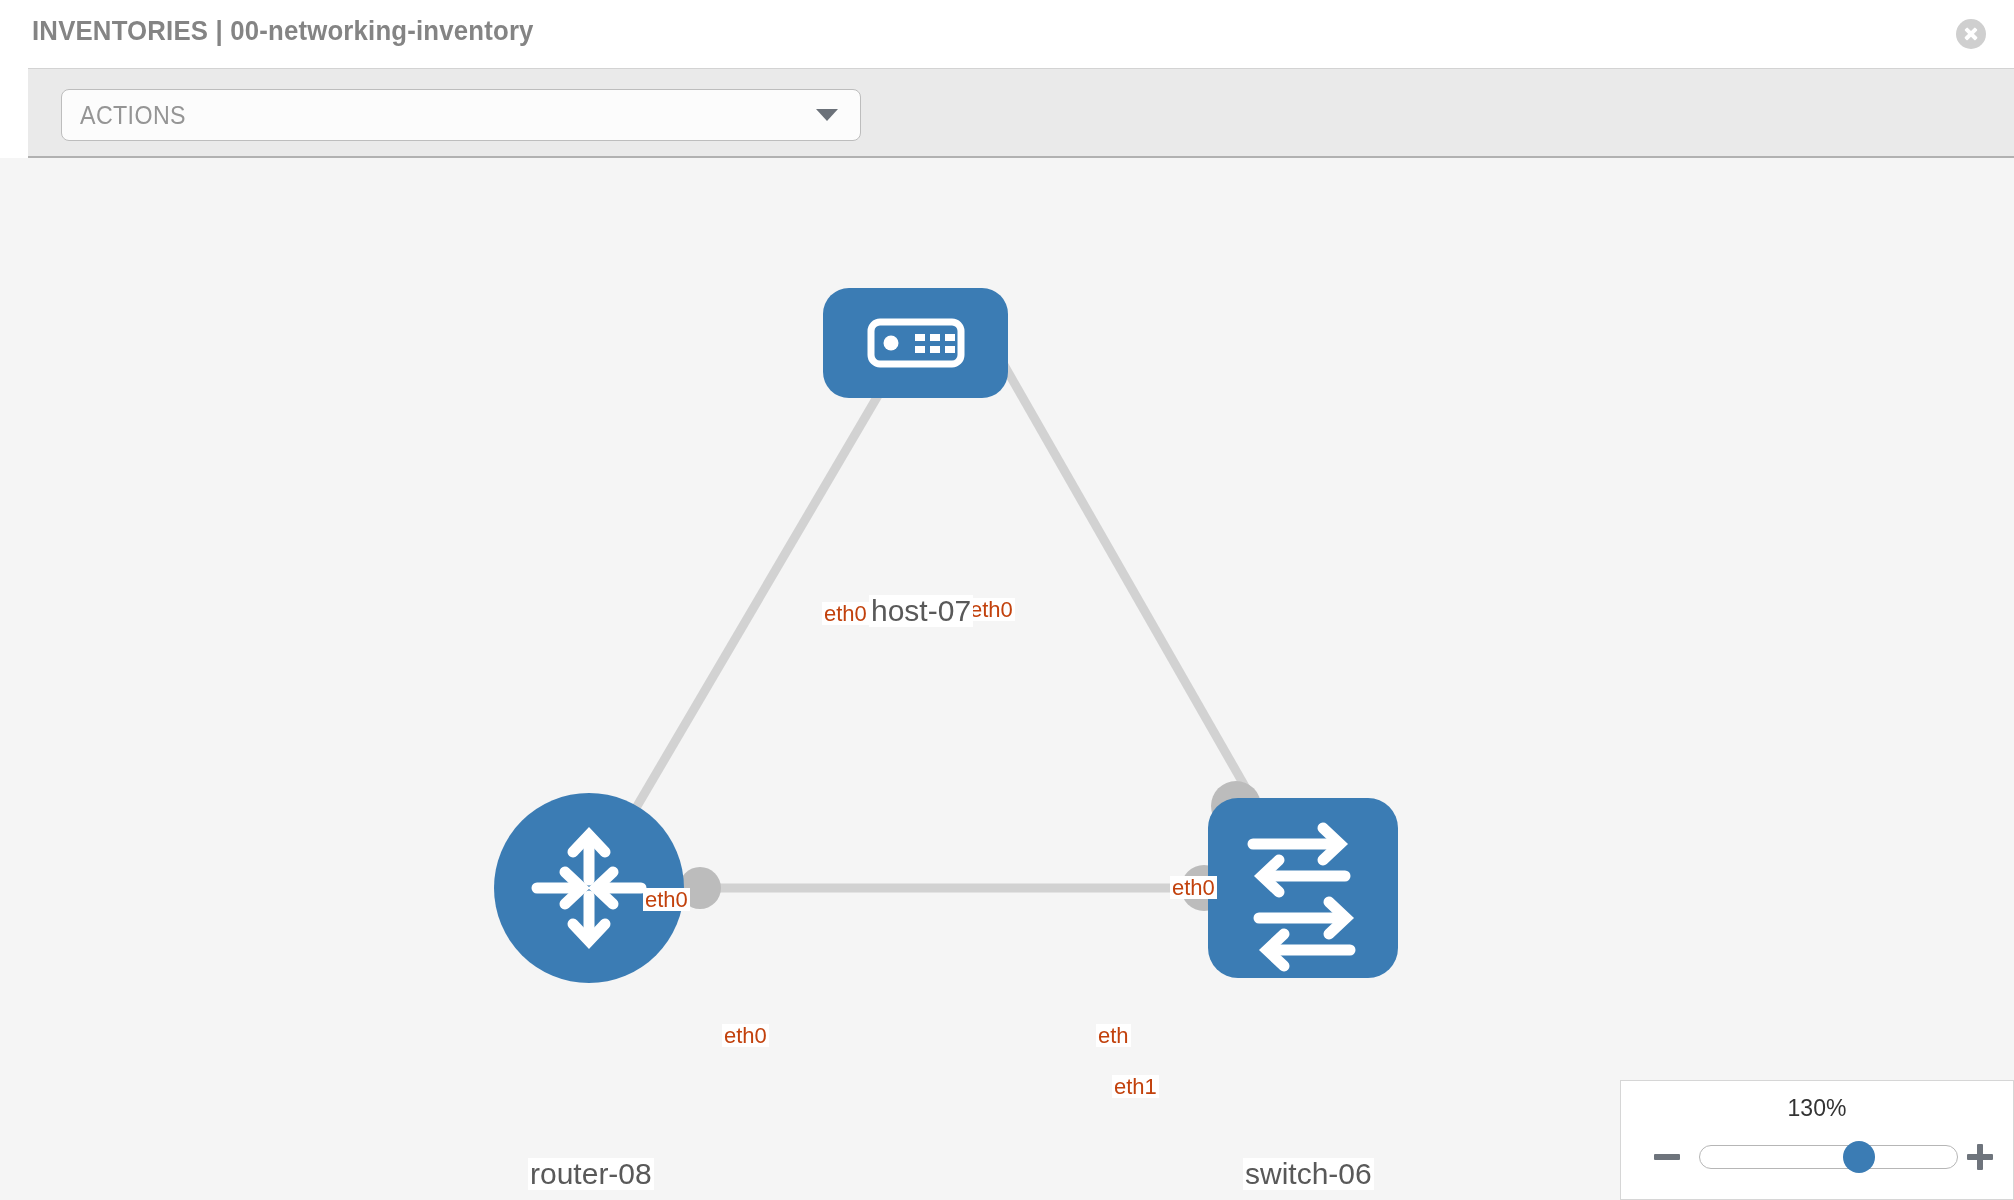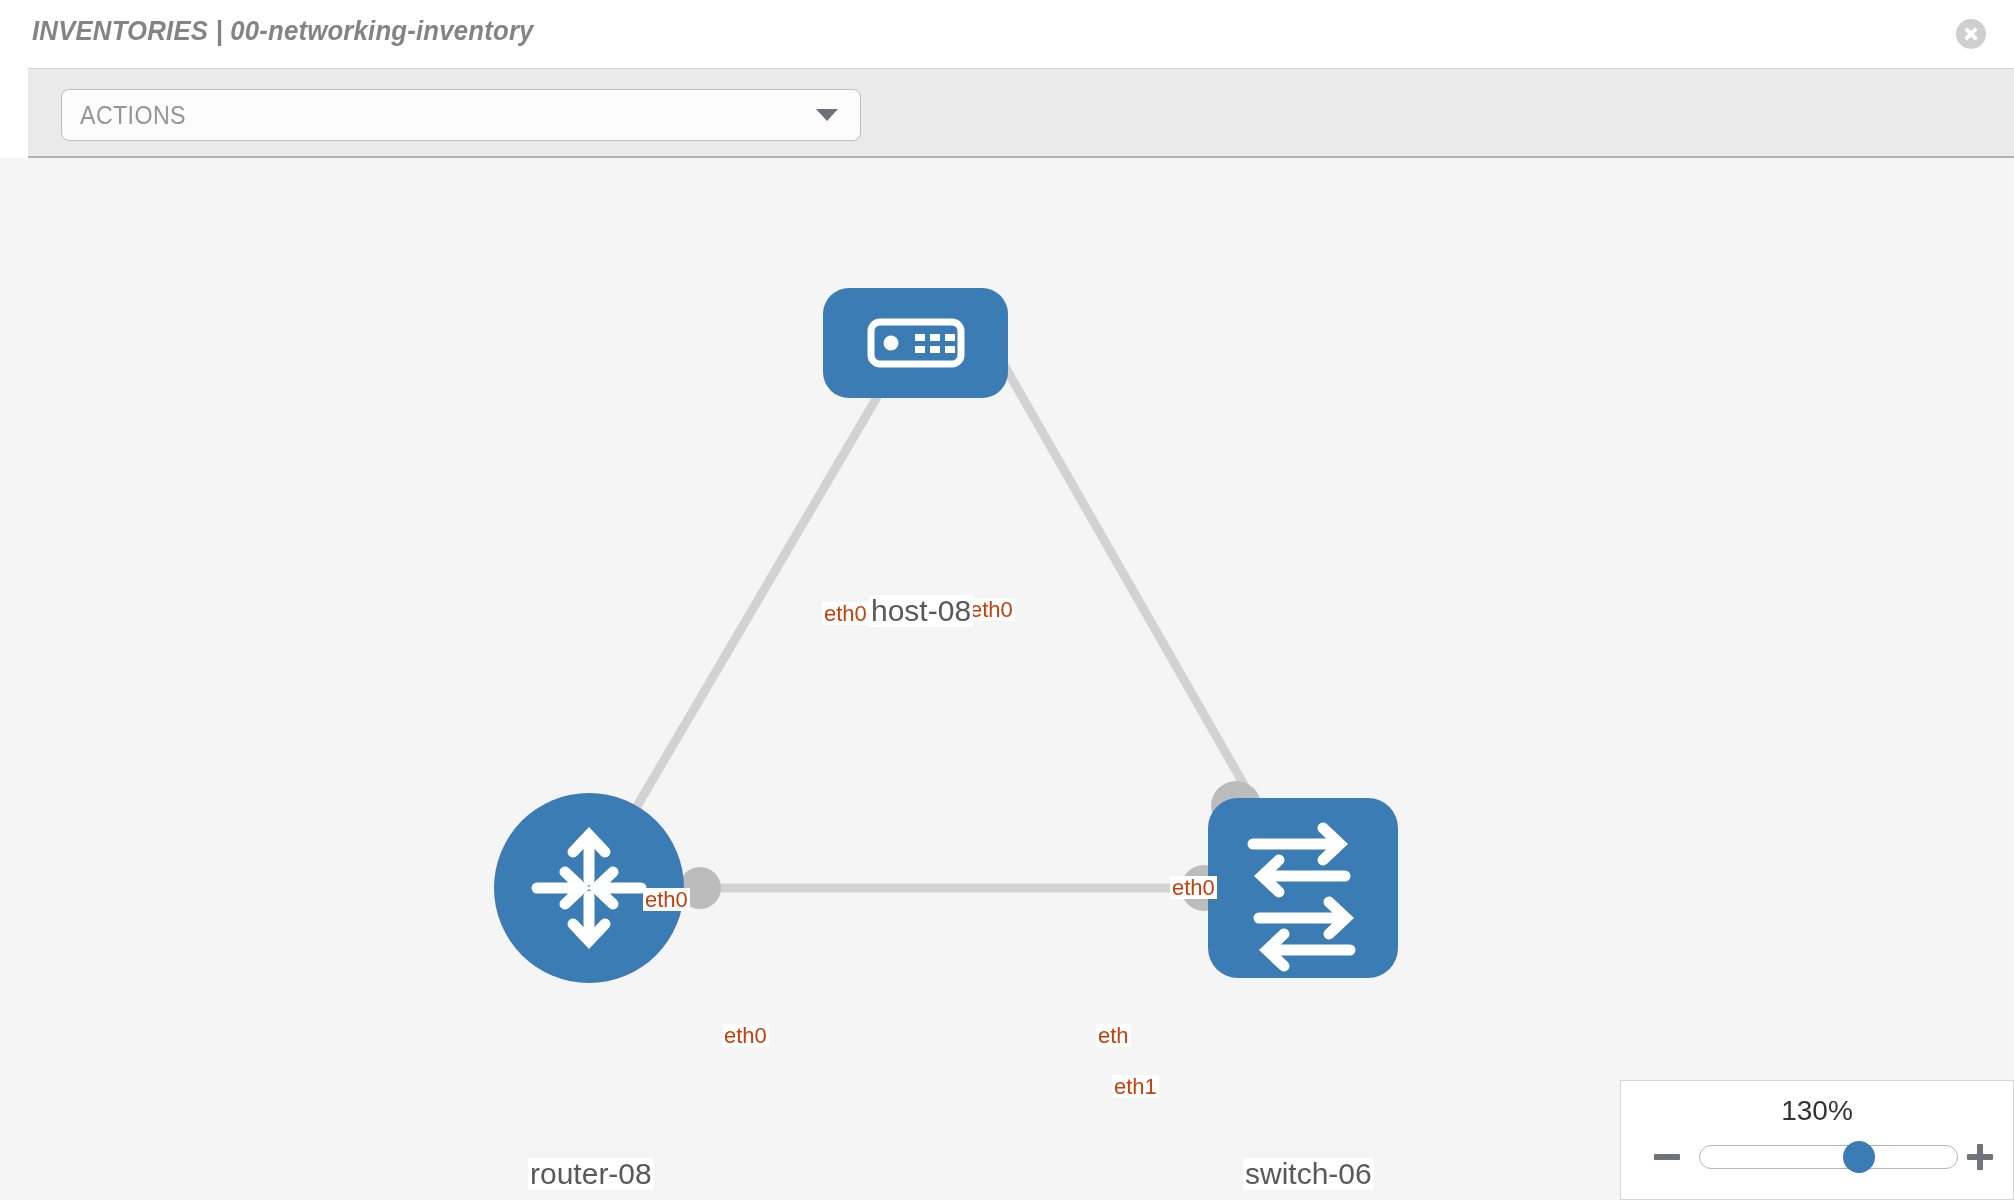--- a/index.html
+++ b/index.html
@@ -16,21 +16,20 @@
   }
 
   
   .header {
     position: absolute;
     top: 0; left: 0;
     width: 2014px;
     height: 60px;
     background: #ffffff;
     box-sizing: border-box;
-    font-style: italic;
   }
   .page-title {
     position: absolute;
     left: 32px;
     top: 15px;
     font-family: "Liberation Sans Narrow", "Liberation Sans", sans-serif;
     font-size: 28px;
     font-weight: bold;
     letter-spacing: 0.2px;
     color: #848484;
@@ -162,21 +161,21 @@
     height: 120px;
     background: #ffffff;
     border: 1px solid #d6d6d6;
     box-sizing: border-box;
   }
   .zoom-value {
     position: absolute;
     top: 14px;
     left: 0; right: 0;
     text-align: center;
-    font-size: 28px;
+    font-size: 23px;
     color: #333333;
     font-family: "Liberation Sans", sans-serif;
   }
   .zoom-row {
     position: absolute;
     top: 56px;
     left: 0;
     width: 394px;
     height: 40px;
   }
@@ -337,21 +336,21 @@
   </svg>
 
   <span class="iface-label" style="left:822px; top:444px;">eth0</span>
   <span class="iface-label" style="left:968px; top:440px;">eth0</span>
   <span class="iface-label" style="left:643px; top:730px;">eth0</span>
   <span class="iface-label" style="left:1170px; top:718px;">eth0</span>
   <span class="iface-label" style="left:722px; top:866px;">eth0</span>
   <span class="iface-label" style="left:1096px; top:866px;">eth</span>
   <span class="iface-label" style="left:1112px; top:917px;">eth1</span>
 
-  <span class="node-label" style="left:869px; top:437px;">host-08</span>
+  <span class="node-label" style="left:869px; top:437px;">host-07</span>
   <span class="node-label" style="left:528px; top:1000px;">router-08</span>
   <span class="node-label" style="left:1243px; top:1000px;">switch-06</span>
 </div>
 
 <div class="zoom-panel">
   <div class="zoom-value">130%</div>
   <div class="zoom-row">
     <div class="zoom-minus">
       <span class="h"></span>
     </div>

